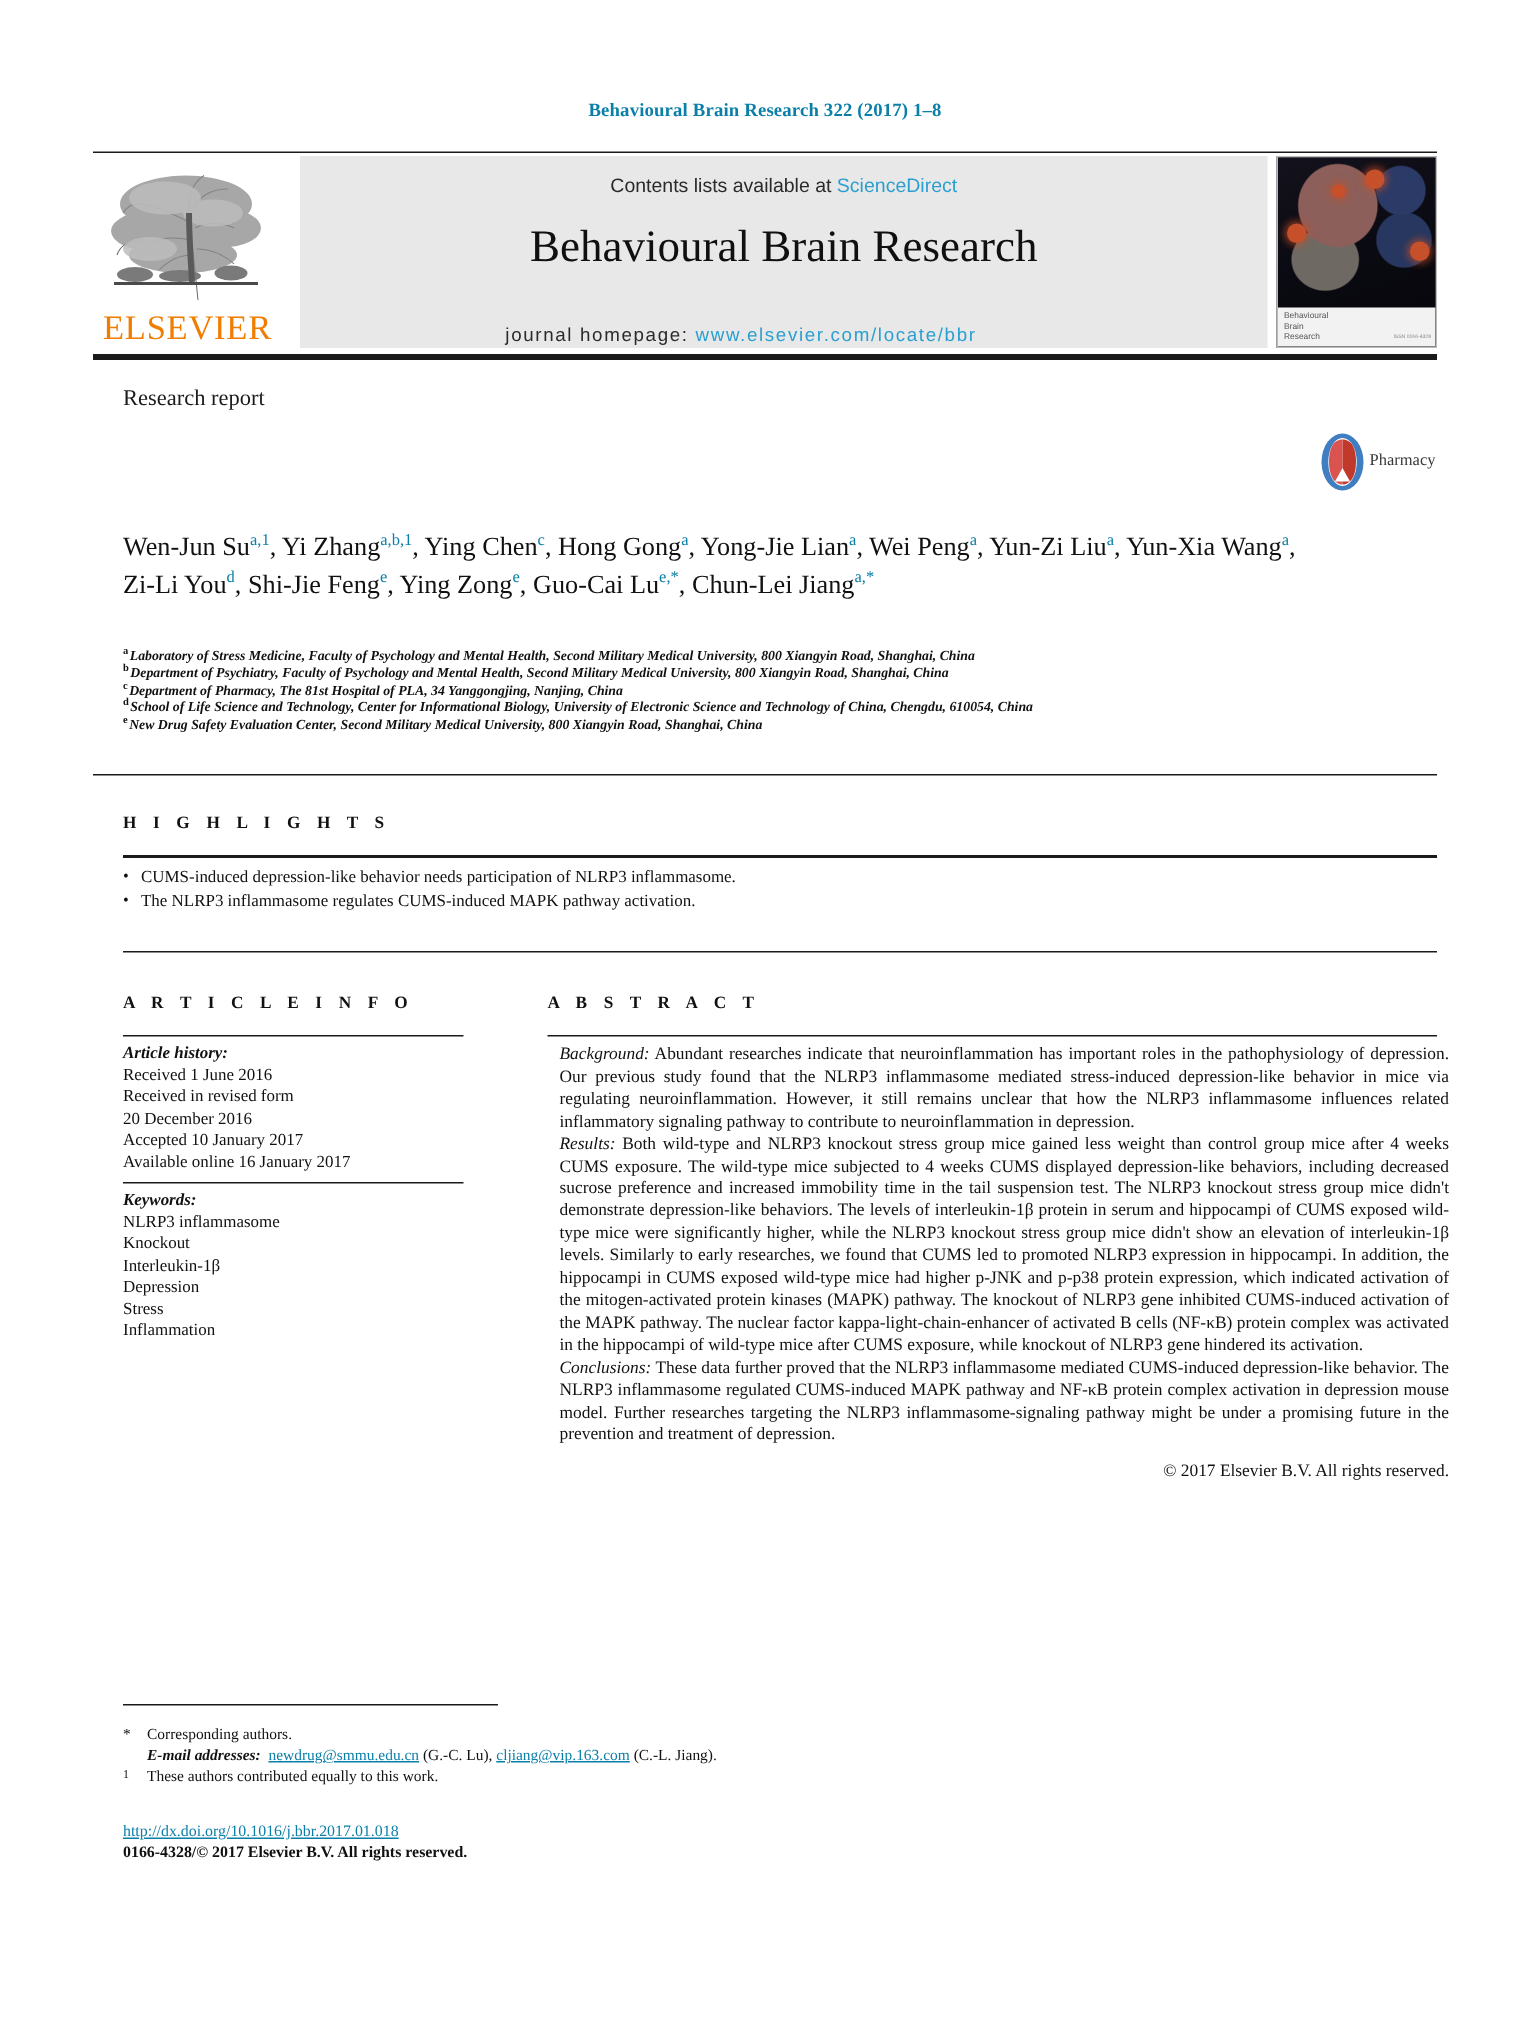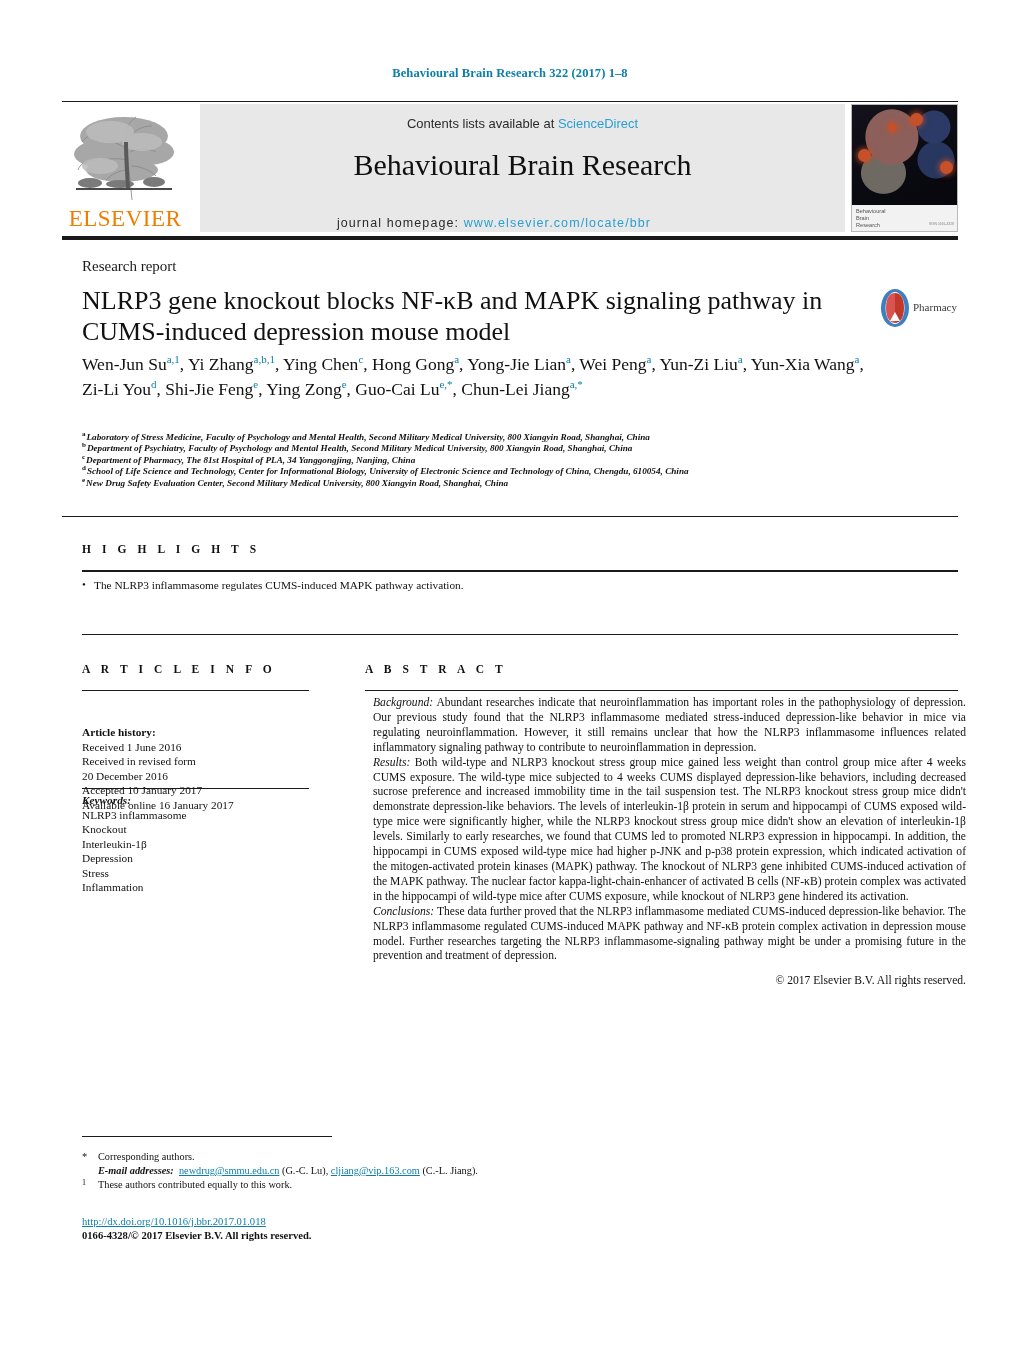--- a/index.html
+++ b/index.html
@@ -333,22 +333,22 @@
   .history {
     position: absolute;
     left: 82px;
     top: 695px;
     width: 240px;
     font-size: 11.3px;
     line-height: 14.5px;
     color: #111;
   }
   .history .ital {
+    font-style: italic;
     font-weight: bold;
-    margin-top: 30px;
   }
   .kw-rule {
     position: absolute;
     left: 82px;
     top: 788px;
     width: 227px;
     border-top: 1.6px solid #1a1a1a;
   }
   .keywords {
     position: absolute;
@@ -505,24 +505,20 @@
         <div>Research</div>
         <span class="issn">ISSN 0166-4328</span>
       </div>
     </div>
   </div>
 
   <div class="masthead-rule-bottom"></div>
 
   <div class="article-type">Research report</div>
 
-  <div class="title">
-    <span>NLRP3 gene knockout blocks NF-κB and MAPK signaling pathway in</span><br>
-    <span>CUMS-induced depression mouse model</span>
-  </div>
 
   <div class="crossmark">
     <svg class="crossmark-badge" viewBox="0 0 30 40">
       <ellipse cx="15" cy="20" rx="14" ry="19" fill="#3f7fc1"></ellipse>
       <ellipse cx="15" cy="20" rx="9.5" ry="16" fill="#ffffff"></ellipse>
       <path d="M15 5 C20 5 24 9 24 20 C24 30 20 35 15 35 Z" fill="#c0392b"></path>
       <path d="M15 5 C10 5 6 9 6 20 C6 30 10 35 15 35 Z" fill="#d9534f"></path>
       <path d="M15 24 L20 33 L10 33 Z" fill="#ffffff"></path>
     </svg>
     <span class="crossmark-label">Pharmacy</span>
@@ -535,20 +531,21 @@
       <div><sup>b</sup><span>Department of Psychiatry, Faculty of Psychology and Mental Health, Second Military Medical University, 800 Xiangyin Road, Shanghai, China</span></div>
       <div><sup>c</sup><span>Department of Pharmacy, The 81st Hospital of PLA, 34 Yanggongjing, Nanjing, China</span></div>
       <div><sup>d</sup><span>School of Life Science and Technology, Center for Informational Biology, University of Electronic Science and Technology of China, Chengdu, 610054, China</span></div>
       <div><sup>e</sup><span>New Drug Safety Evaluation Center, Second Military Medical University, 800 Xiangyin Road, Shanghai, China</span></div>
     </div>
 
   <div class="hl-rule-top"></div>
   <div class="section-label highlights-label">H I G H L I G H T S</div>
   <div class="hl-rule-mid"></div>
   <div class="highlights-list">
+      <div class="hl">CUMS-induced depression-like behavior needs participation of NLRP3 inflammasome.</div>
       <div class="hl">The NLRP3 inflammasome regulates CUMS-induced MAPK pathway activation.</div>
     </div>
   <div class="hl-rule-bottom"></div>
 
   <div class="section-label info-label">A R T I C L E  I N F O</div>
   <div class="section-label abstract-label">A B S T R A C T</div>
   <div class="info-rule"></div>
   <div class="abstract-rule"></div>
 
   <div class="history">

